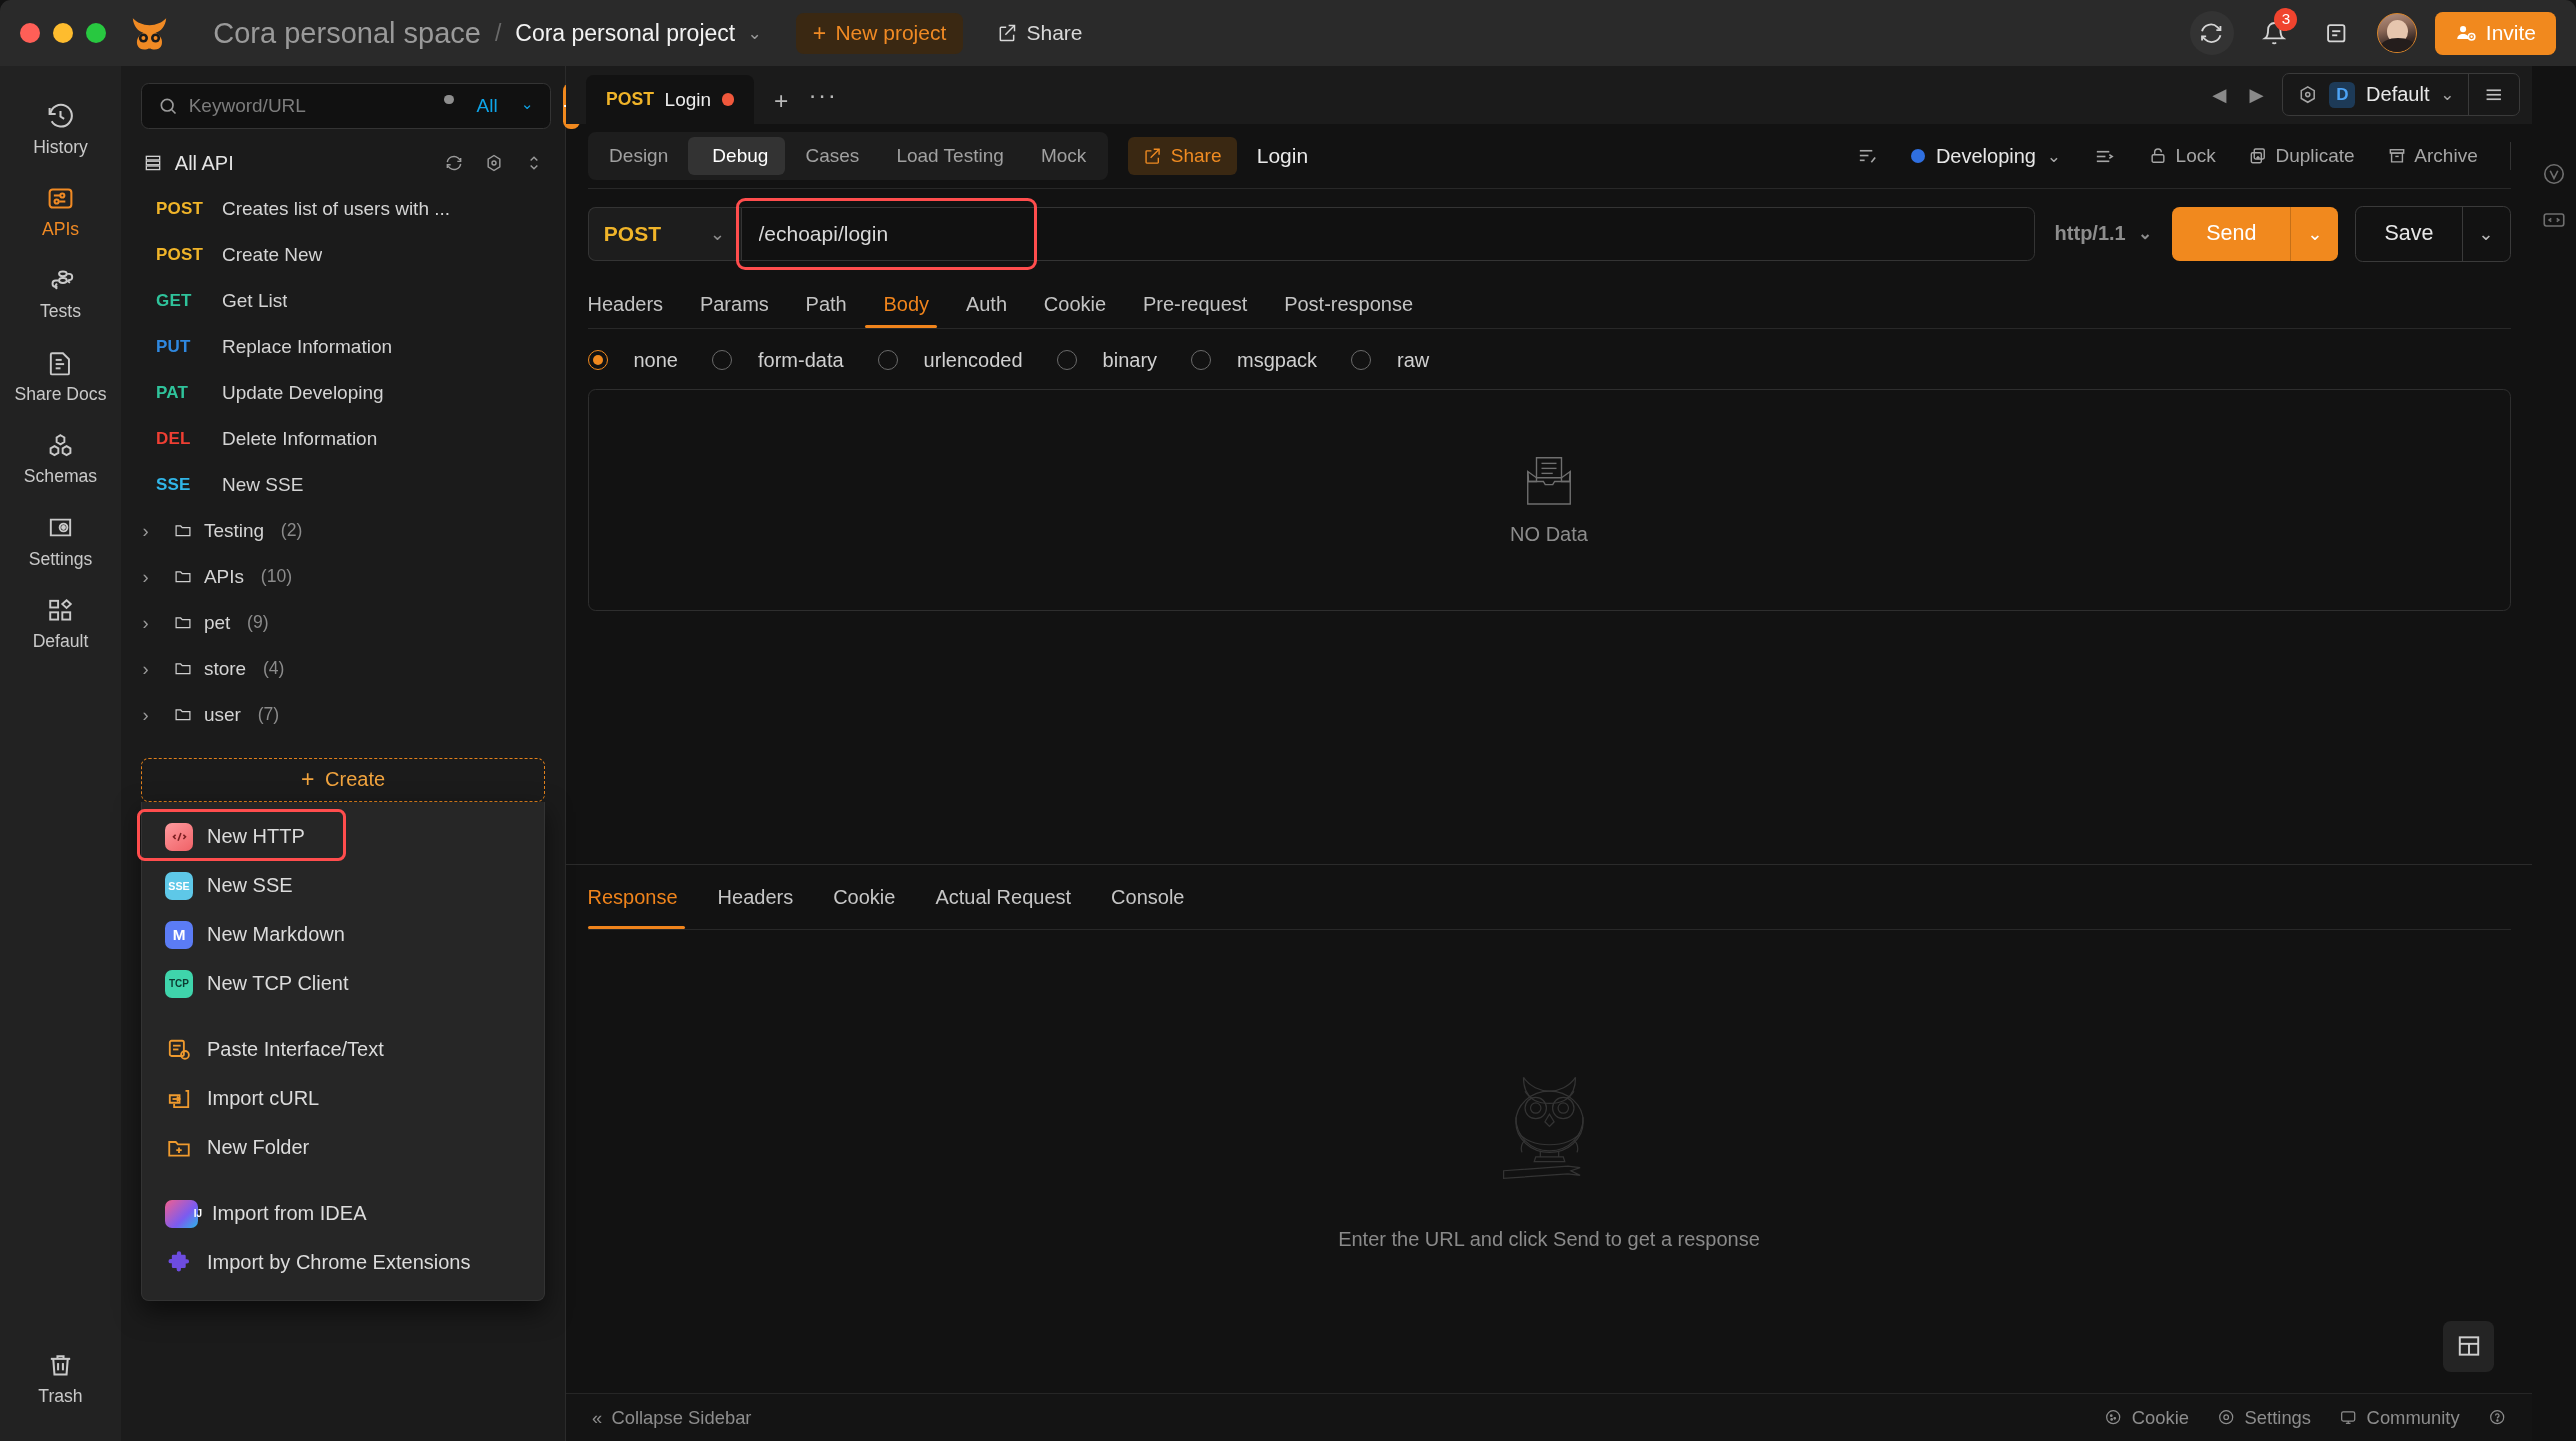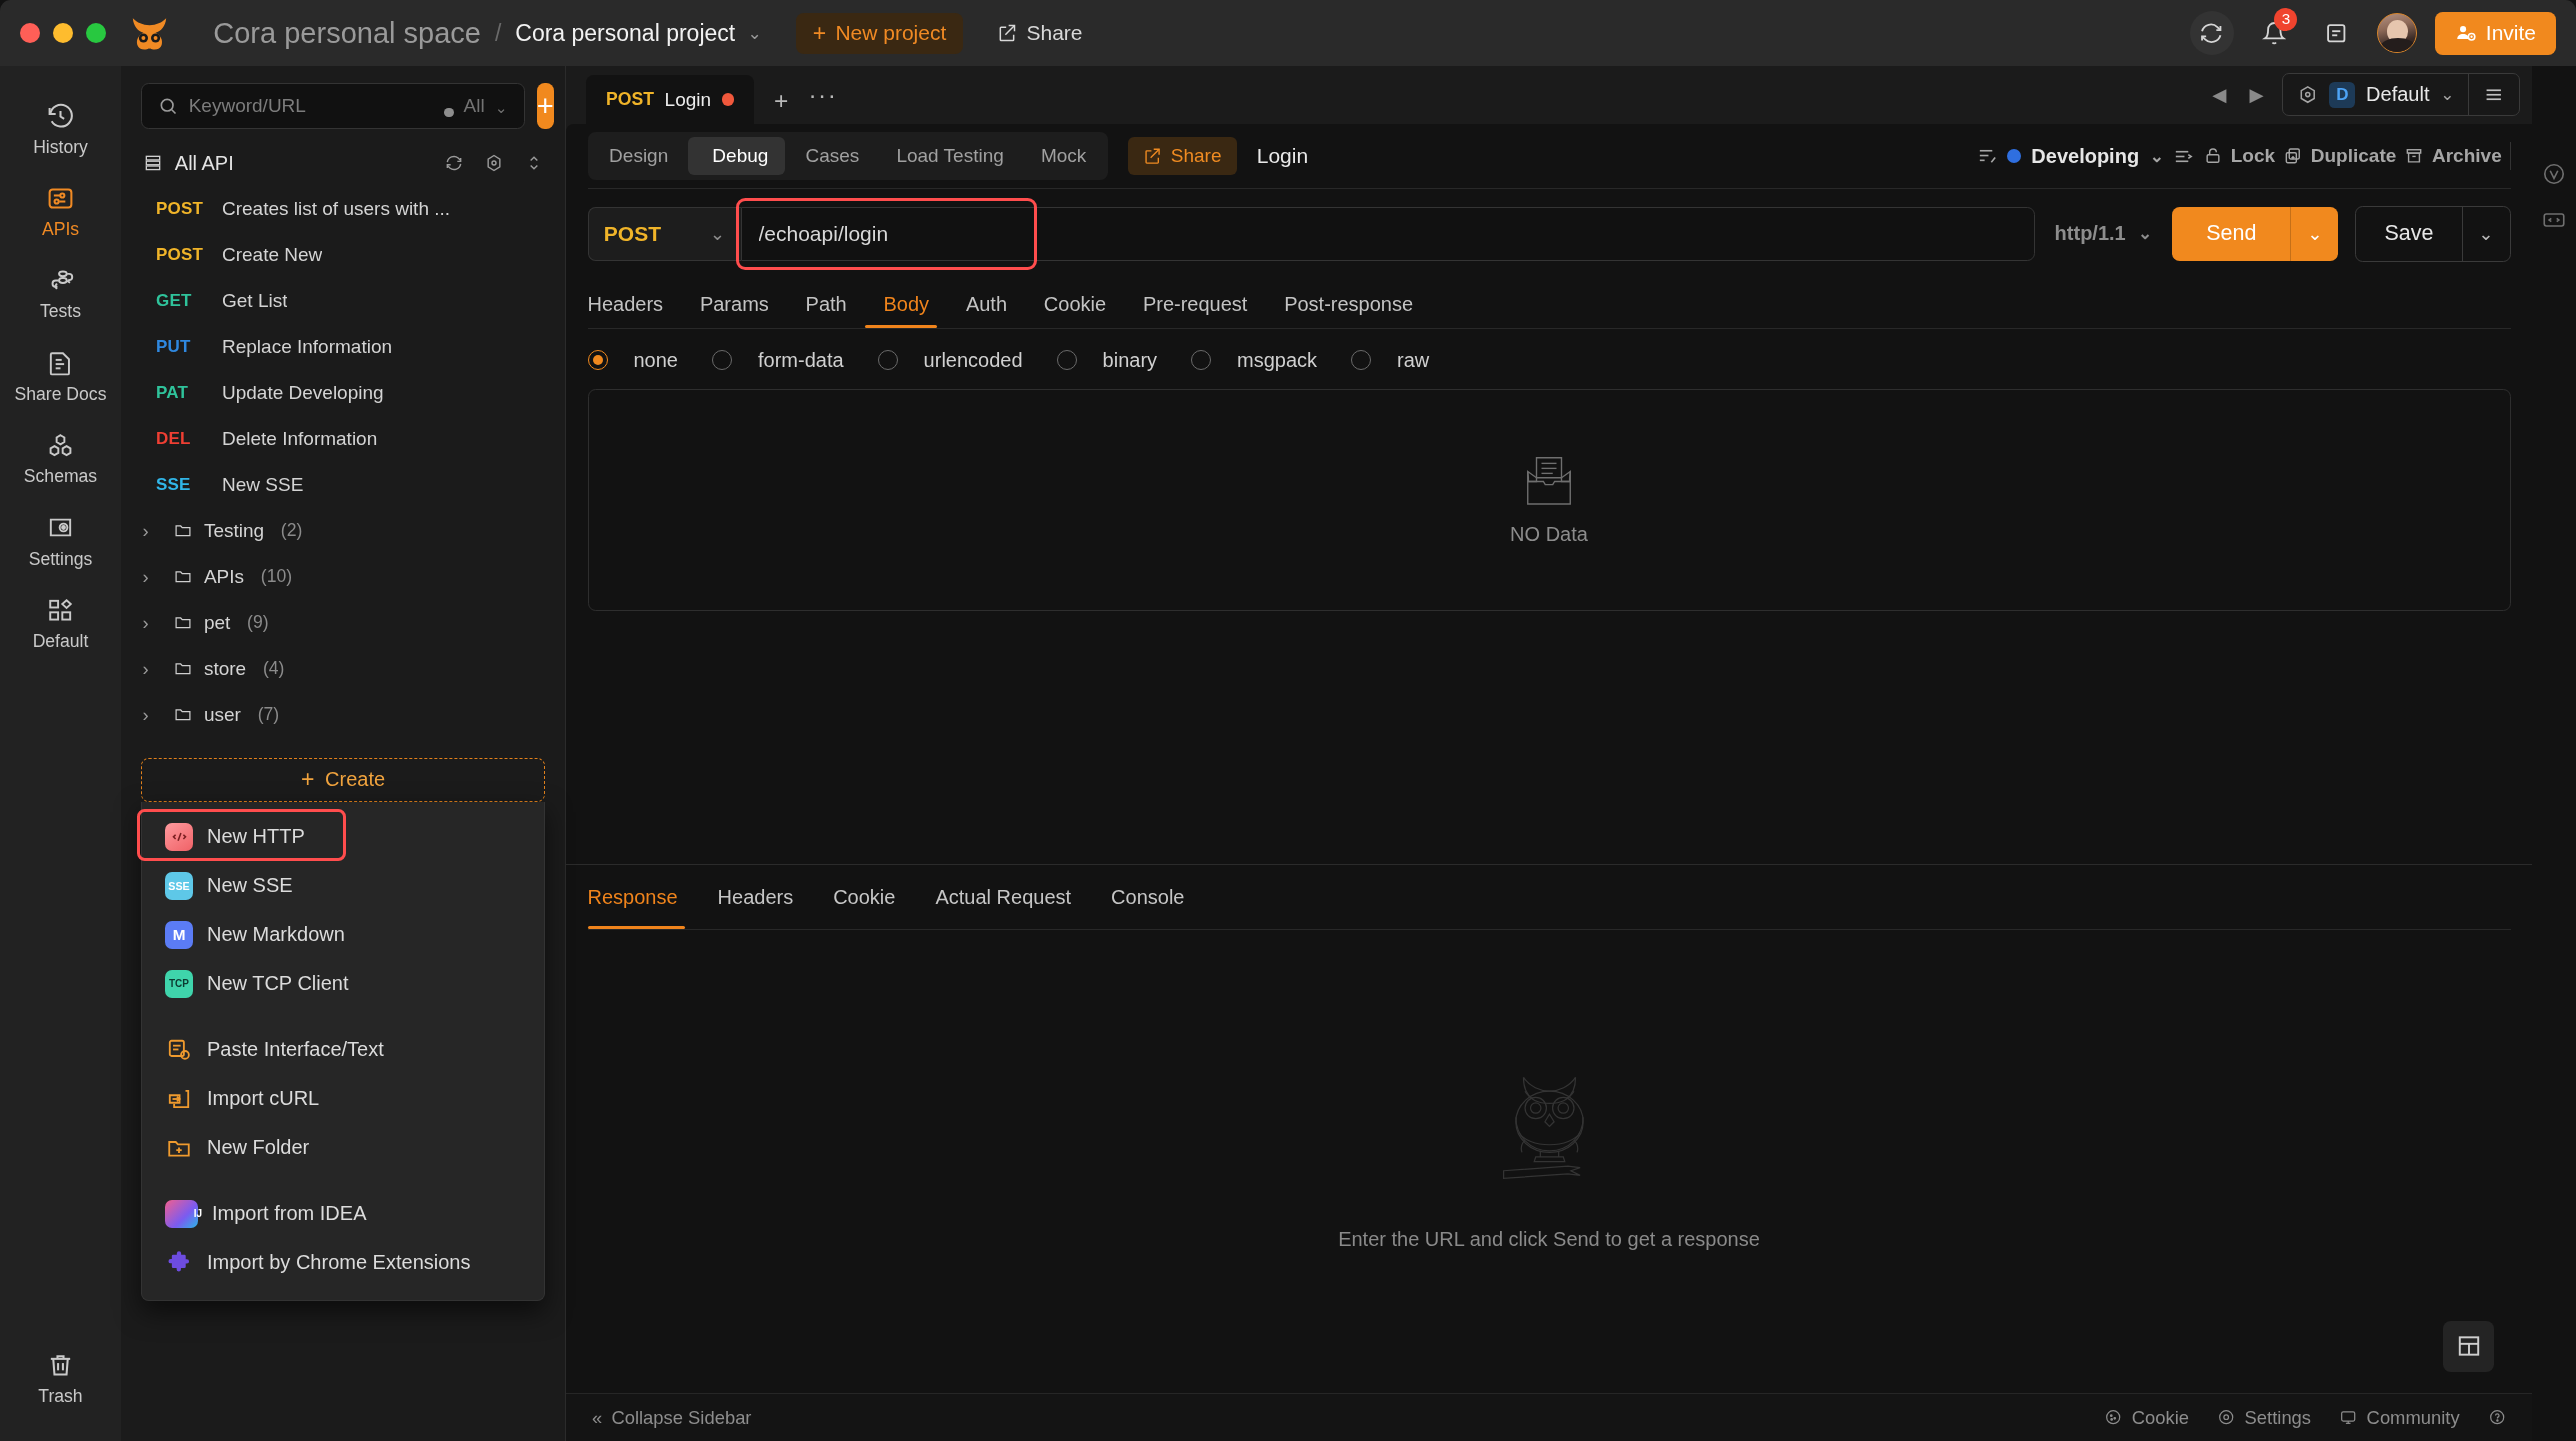--- a/index.html
+++ b/index.html
@@ -81,21 +81,21 @@
   .side-top { display:flex; align-items:center; gap:12.3px; padding: 17px 20px 10.7px 20px; }
   .search {
     flex:1 1 auto; height:46px; background:#111; border:0.8px solid #343434; border-radius:7.7px;
     display:flex; align-items:center; padding: 0 16px; gap:10.7px;
   }
   .search input {
     flex:1 1 auto; background:transparent; border:none; outline:none;
     color:#d6d6d6; font-size:19px; font-family:inherit;
   }
   .search input::placeholder { color:#7c7c7c; }
-  .scope { display:flex; align-items:flex-end; gap:10px; color:#737373; font-size:19px; white-space:nowrap; cursor:pointer; }
+  .scope { display:flex; align-items:flex-start; gap:23px; color:#0ea5e9; font-size:19px; white-space:nowrap; cursor:pointer; }
   .scope .dot { width:9.2px; height:9.2px; border-radius:50%; background:#8e8e8e; }
   .plus-btn { width:48px; height:46px; border-radius:7.7px; background:#f1891e; display:flex; align-items:center; justify-content:center; color:#fff; font-size:29px; line-height:1; cursor:pointer; }
 
   .allapi { display:flex; align-items:center; gap:12.3px; padding: 12.3px 21.5px 6.1px 21.5px; }
   .allapi .label { font-size:20px; color:#e3e3e3; }
   .allapi .acts { margin-left:auto; display:flex; gap:20px; align-items:center; }
 
   .tree { padding: 4.6px 0 0 0; overflow:hidden; }
   .row { display:flex; align-items:center; height: 46px; padding-left: 35px; cursor:pointer; gap: 0; }
   .meth { width: 66px; flex:0 0 66px; font-size:17px; font-weight:bold; letter-spacing:0.2px; }
@@ -145,21 +145,21 @@
   .navarrow { color:#8a8a8a; font-size:18.4px; cursor:pointer; padding: 0 4.6px; }
 
   .panel { flex:1 1 auto; display:flex; flex-direction:column; background:#121212; margin: 0; min-height:0; border-radius: 7.7px 0 0 0; }
 
   .modebar { height:64px; flex:0 0 64px; display:flex; align-items:center; padding: 0 21.5px; gap: 20px; }
   .segment { display:flex; align-items:center; background:#1d1d1d; border-radius:7.7px; padding: 4.6px; gap: 3.1px; }
   .seg { padding: 0 17px; height:38px; display:flex; align-items:center; border-radius:6.1px; font-size:19px; color:#a0a0a0; cursor:pointer; }
   .seg.active { background:#333; color:#fff;padding-left:24px; }
   .sharebtn { display:flex; align-items:center; gap:9.2px; background:#3a2812; color:#ef8b22; height:38px; padding: 0 15.3px; border-radius:6.1px; font-size:19px; cursor:pointer; }
   .apititle { font-size:21px; color:#e9e9e9; }
-  .modebar-right { margin-left:auto; display:flex; align-items:center; gap: 8px; font-weight: bold; }
+  .modebar-right { margin-left:auto; display:flex; align-items:center; gap: 32px; }
   .status-pill { display:flex; align-items:center; gap:10.7px; cursor:pointer; }
   .status-pill .bdot { width:14px; height:14px; border-radius:50%; background:#2f6fe0; }
   .status-pill .stext { font-size:20px; color:#e6e6e6; }
   .tool { display:flex; align-items:center; gap:7.7px; color:#a6a6a6; font-size:19px; cursor:pointer; }
   .vsep { width:0.8px; height:28px; background:#333; }
 
   .divline { height:0.8px; background:#282828; margin: 0 21.5px; }
 
   .urlrow { display:flex; align-items:center; padding: 17px 21.5px 18.4px 21.5px; gap: 0; }
   .methodsel {

